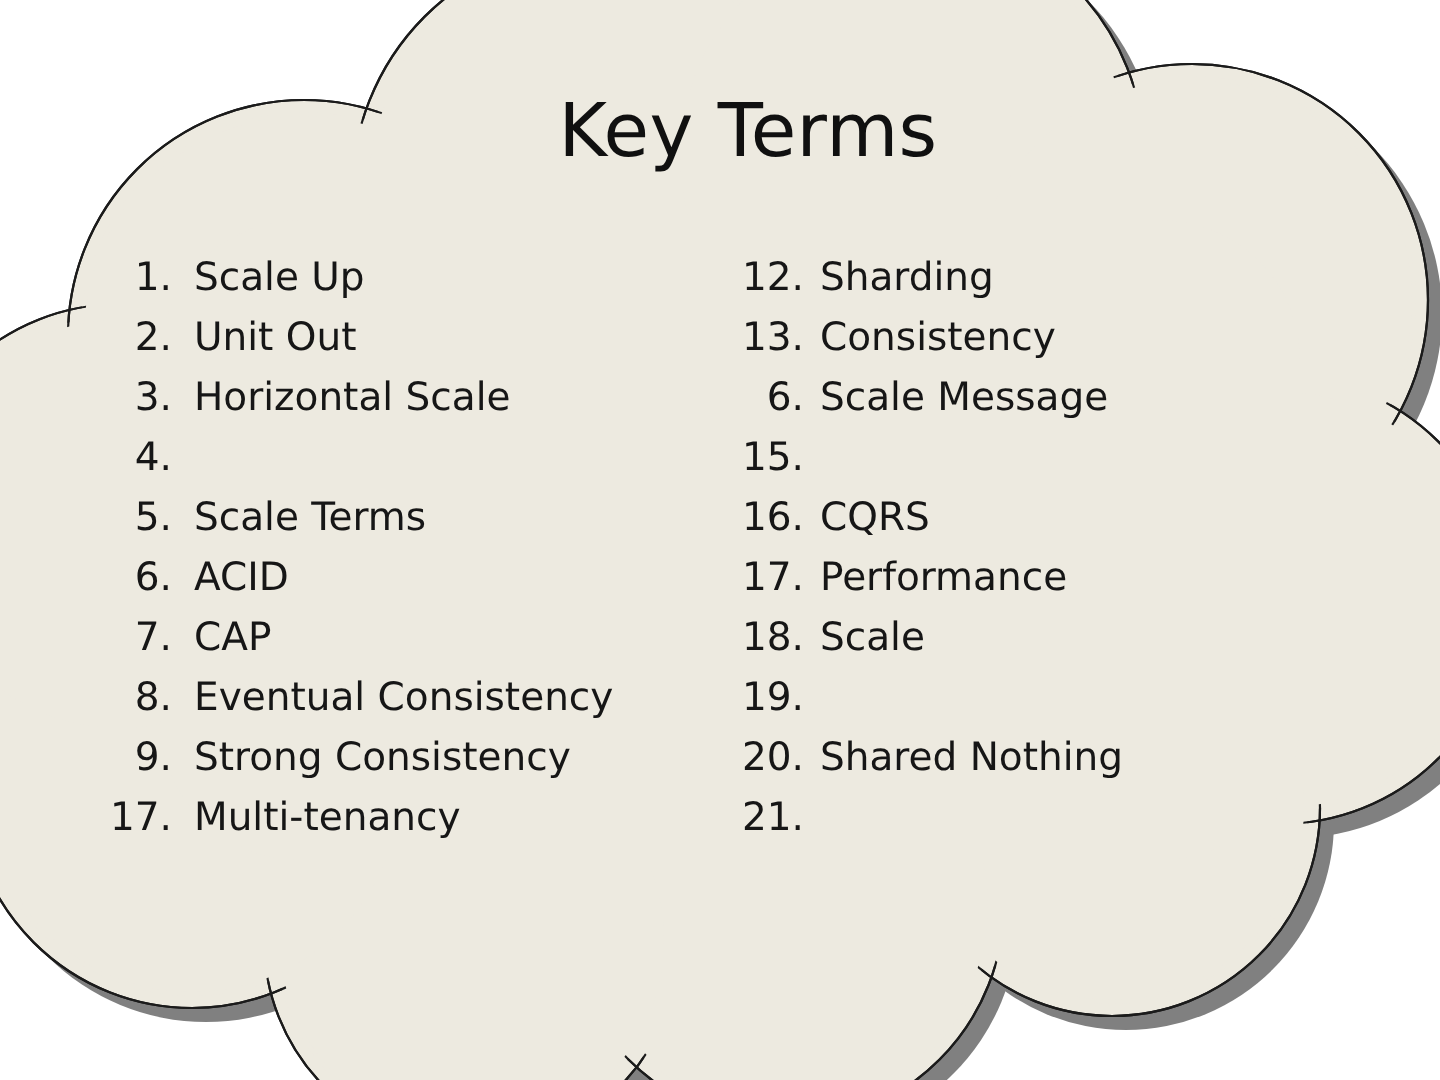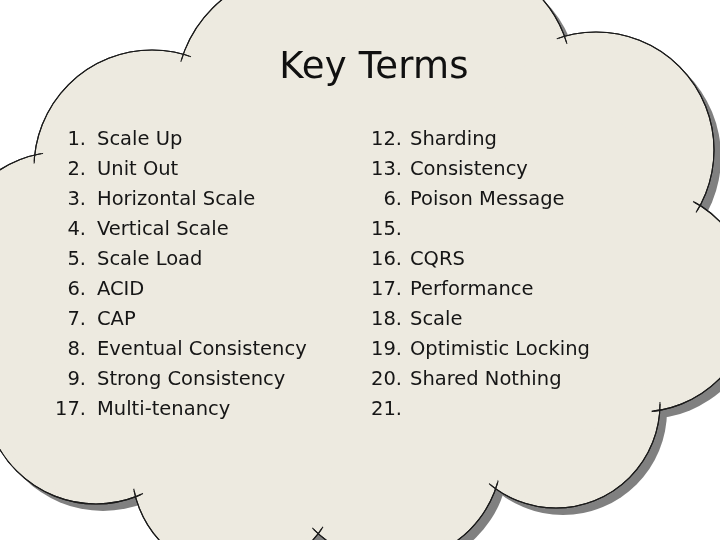--- a/index.html
+++ b/index.html
@@ -173,25 +173,24 @@
         <div class="term-row">
           <span class="term-num">2.</span>
           <span class="term-label">Unit Out</span>
         </div>
         <div class="term-row">
           <span class="term-num">3.</span>
           <span class="term-label">Horizontal Scale</span>
         </div>
         <div class="term-row">
           <span class="term-num">4.</span>
-          <span class="term-label">Vertical Scale</span>
         </div>
         <div class="term-row">
           <span class="term-num">5.</span>
-          <span class="term-label">Scale Load</span>
+          <span class="term-label">Scale Terms</span>
         </div>
         <div class="term-row">
           <span class="term-num">6.</span>
           <span class="term-label">ACID</span>
         </div>
         <div class="term-row">
           <span class="term-num">7.</span>
           <span class="term-label">CAP</span>
         </div>
         <div class="term-row">
@@ -211,40 +210,39 @@
         <div class="term-row">
           <span class="term-num">12.</span>
           <span class="term-label">Sharding</span>
         </div>
         <div class="term-row">
           <span class="term-num">13.</span>
           <span class="term-label">Consistency</span>
         </div>
         <div class="term-row">
           <span class="term-num">6.</span>
-          <span class="term-label">Poison Message</span>
+          <span class="term-label">Scale Message</span>
         </div>
         <div class="term-row">
           <span class="term-num">15.</span>
         </div>
         <div class="term-row">
           <span class="term-num">16.</span>
           <span class="term-label">CQRS</span>
         </div>
         <div class="term-row">
           <span class="term-num">17.</span>
           <span class="term-label">Performance</span>
         </div>
         <div class="term-row">
           <span class="term-num">18.</span>
           <span class="term-label">Scale</span>
         </div>
         <div class="term-row">
           <span class="term-num">19.</span>
-          <span class="term-label">Optimistic Locking</span>
         </div>
         <div class="term-row">
           <span class="term-num">20.</span>
           <span class="term-label">Shared Nothing</span>
         </div>
         <div class="term-row">
           <span class="term-num">21.</span>
         </div>
       </div>
 

